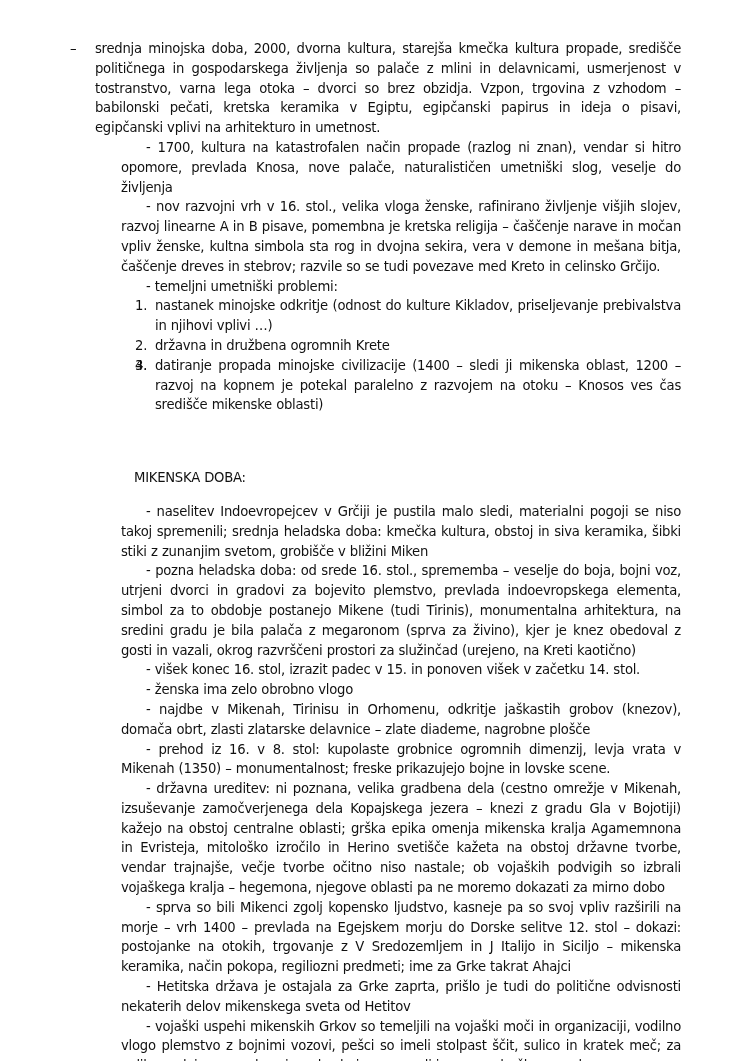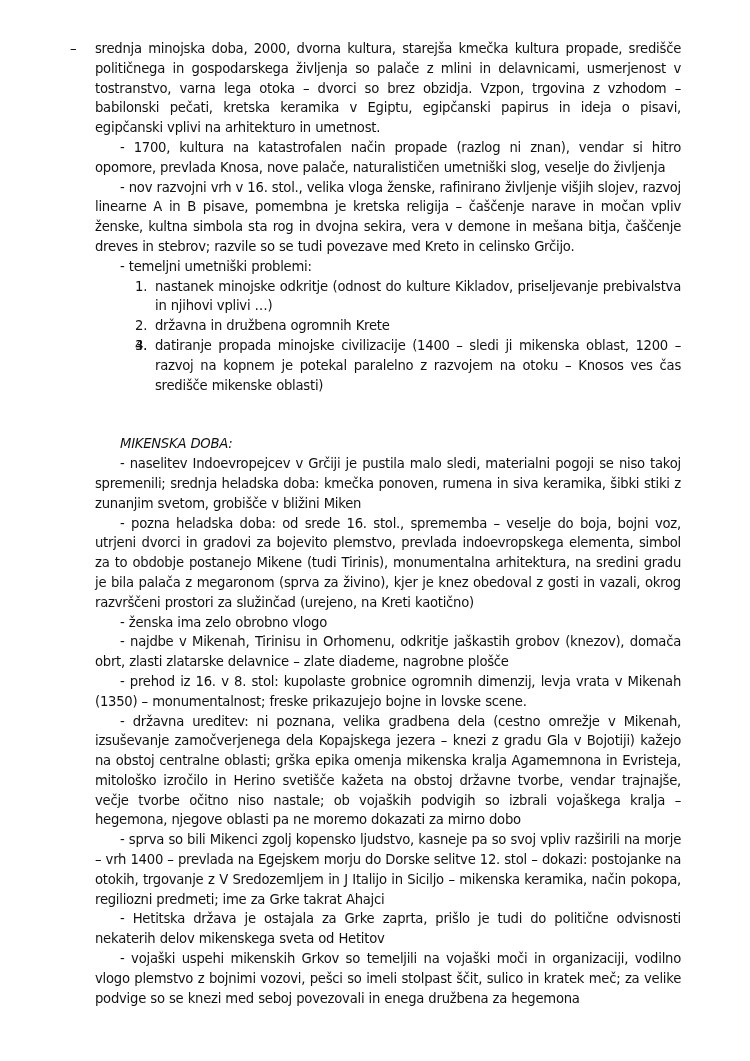--- a/index.html
+++ b/index.html
@@ -10,28 +10,28 @@
     top: 39px;
     width: 586px;
     font-family: "DejaVu Sans", sans-serif;
     font-size: 13.2px;
     line-height: 19.8px;
     color: #111111;
     letter-spacing: -0.25px;
     word-spacing: 0.3px;
   }
   .para { margin: 0; text-align: justify; text-align-last: left; }
-  .indent { text-indent: 25px; }
+  .indent { text-indent: 25px; margin-left: 26px; }
   .bullet-item { position: relative; }
   .bullet-mark { position: absolute; left: -25px; top: 0; }
   ol.problems { margin: 0; padding: 0; list-style: none; }
   ol.problems li { position: relative; padding-left: 60px; text-align: justify; text-align-last: left; }
   ol.problems li .num { position: absolute; left: 40px; top: 0; }
   .spacer { height: 39px; }
-  .heading { margin: 0; padding-left: 0; font-style: italic; }
+  .heading { margin: 14px; padding-left: 0; }
 </style>
 </head>
 <body>
 
 <div class="page">
 
   <section>
     <p class="para bullet-item">
       <span class="bullet-mark">–</span><span>srednja minojska doba, 2000, dvorna kultura, starejša kmečka kultura propade, središče političnega in gospodarskega življenja so palače z mlini in delavnicami, usmerjenost v tostranstvo, varna lega otoka – dvorci so brez obzidja. Vzpon, trgovina z vzhodom – babilonski pečati, kretska keramika v Egiptu, egipčanski papirus in ideja o pisavi, egipčanski vplivi na arhitekturo in umetnost.</span>
     </p>
@@ -52,22 +52,23 @@
       <li>
         <span class="num">4.</span><span>datiranje propada minojske civilizacije (1400 – sledi ji mikenska oblast, 1200 – razvoj na kopnem je potekal paralelno z razvojem na otoku – Knosos ves čas središče mikenske oblasti)</span>
       </li>
     </ol>
   </section>
 
   <div class="spacer"></div>
 
   <section>
     <p class="para indent heading">MIKENSKA DOBA:</p>
-    <p class="para indent">- naselitev Indoevropejcev v Grčiji je pustila malo sledi, materialni pogoji se niso takoj spremenili; srednja heladska doba: kmečka ponoven, rumena in siva keramika, šibki stiki z zunanjim svetom, grobišče v bližini Miken</p>
+    <p class="para indent">- naselitev Indoevropejcev v Grčiji je pustila malo sledi, materialni pogoji se niso takoj spremenili; srednja heladska doba: kmečka kultura, obstoj in siva keramika, šibki stiki z zunanjim svetom, grobišče v bližini Miken</p>
     <p class="para indent">- pozna heladska doba: od srede 16. stol., sprememba – veselje do boja, bojni voz, utrjeni dvorci in gradovi za bojevito plemstvo, prevlada indoevropskega elementa, simbol za to obdobje postanejo Mikene (tudi Tirinis), monumentalna arhitektura, na sredini gradu je bila palača z megaronom (sprva za živino), kjer je knez obedoval z gosti in vazali, okrog razvrščeni prostori za služinčad (urejeno, na Kreti kaotično)</p>
+    <p class="para indent">- višek konec 16. stol, izrazit padec v 15. in ponoven višek v začetku 14. stol.</p>
     <p class="para indent">- ženska ima zelo obrobno vlogo</p>
     <p class="para indent">- najdbe v Mikenah, Tirinisu in Orhomenu, odkritje jaškastih grobov (knezov), domača obrt, zlasti zlatarske delavnice – zlate diademe, nagrobne plošče</p>
     <p class="para indent">- prehod iz 16. v 8. stol: kupolaste grobnice ogromnih dimenzij, levja vrata v Mikenah (1350) – monumentalnost; freske prikazujejo bojne in lovske scene.</p>
     <p class="para indent">- državna ureditev: ni poznana, velika gradbena dela (cestno omrežje v Mikenah, izsuševanje zamočverjenega dela Kopajskega jezera – knezi z gradu Gla v Bojotiji) kažejo na obstoj centralne oblasti; grška epika omenja mikenska kralja Agamemnona in Evristeja, mitološko izročilo in Herino svetišče kažeta na obstoj državne tvorbe, vendar trajnajše, večje tvorbe očitno niso nastale; ob vojaških podvigih so izbrali vojaškega kralja – hegemona, njegove oblasti pa ne moremo dokazati za mirno dobo</p>
     <p class="para indent">- sprva so bili Mikenci zgolj kopensko ljudstvo, kasneje pa so svoj vpliv razširili na morje – vrh 1400 – prevlada na Egejskem morju do Dorske selitve 12. stol – dokazi: postojanke na otokih, trgovanje z V Sredozemljem in J Italijo in Siciljo – mikenska keramika, način pokopa, regiliozni predmeti; ime za Grke takrat Ahajci</p>
     <p class="para indent">- Hetitska država je ostajala za Grke zaprta, prišlo je tudi do politične odvisnosti nekaterih delov mikenskega sveta od Hetitov</p>
     <p class="para indent">- vojaški uspehi mikenskih Grkov so temeljili na vojaški moči in organizaciji, vodilno vlogo plemstvo z bojnimi vozovi, pešci so imeli stolpast ščit, sulico in kratek meč; za velike podvige so se knezi med seboj povezovali in enega družbena za hegemona</p>
   </section>
 
 </div>

